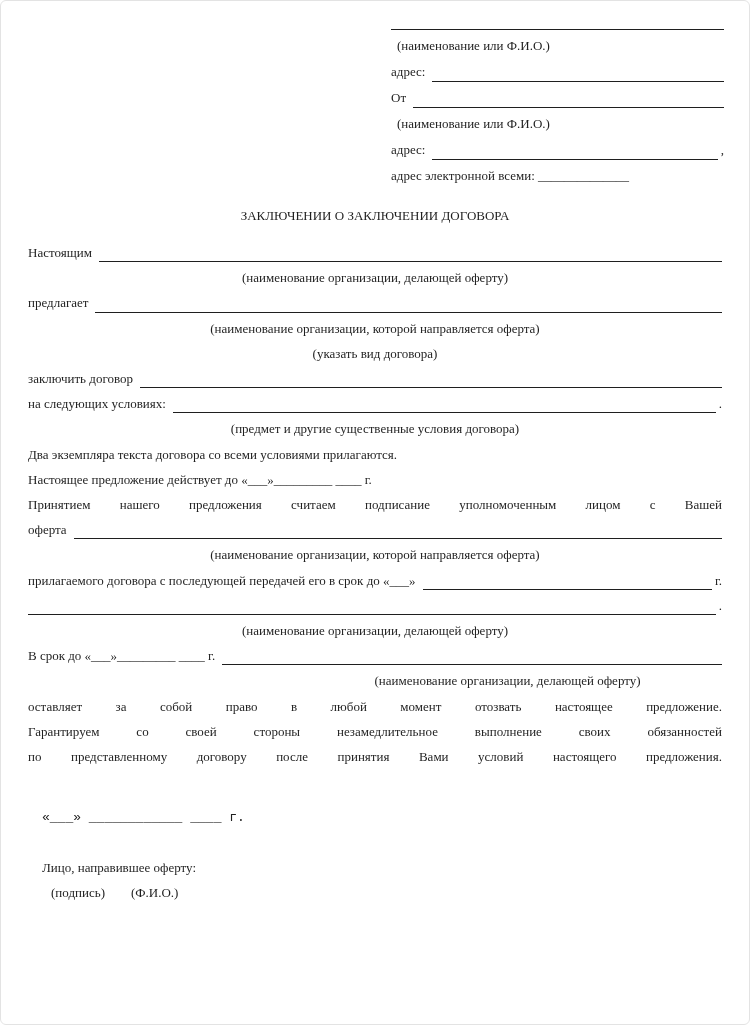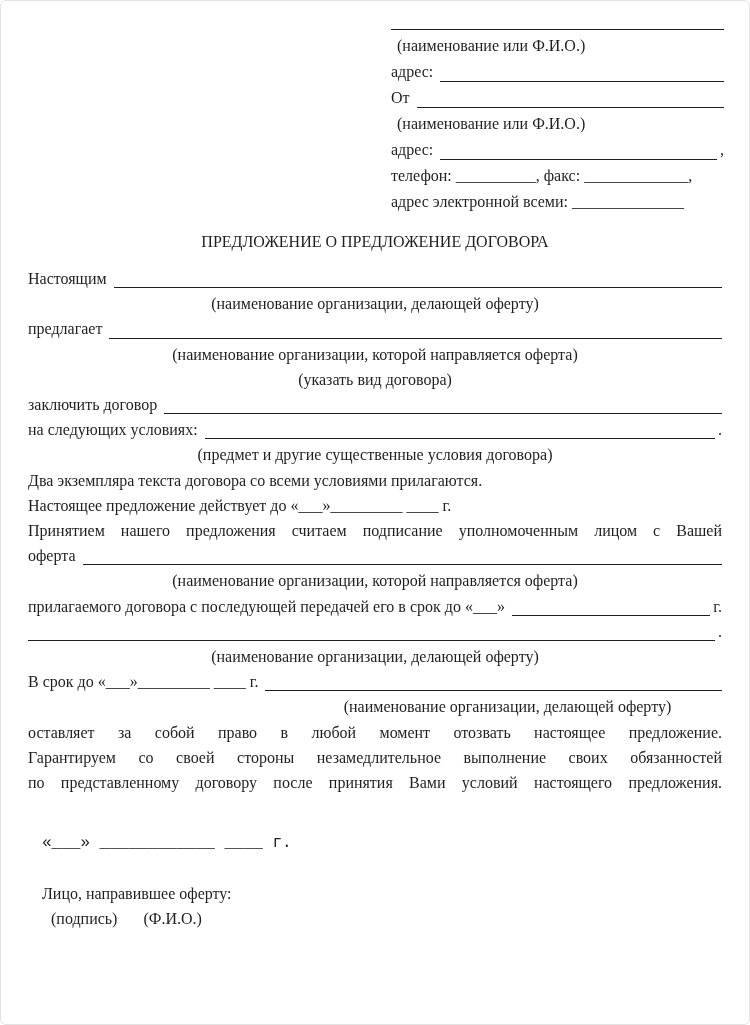--- a/index.html
+++ b/index.html
@@ -1,20 +1,20 @@
 <!DOCTYPE html>
 <html><head>
 <meta charset="utf-8">
 <style>
   html,body { margin:0; padding:0; background:#ffffff; }
   .page {
     width:750px; height:1025px; box-sizing:border-box;
     background:#ffffff; color:#1f1f1f;
     font-family:"Liberation Serif","DejaVu Serif",serif;
-    font-size:16px;
+    font-size:13px;
     padding:6px 27px 0 27px;
     border:1px solid #e3e3e3; border-radius:6px;
     overflow:hidden;
   }
   
   .line { min-height:25px; line-height:25px; }
   .fill-line { display:flex; align-items:stretch; }
   .fill-line .lbl { white-space:pre; flex:0 0 auto; }
   .fill { flex:1 1 auto; border-bottom:1px solid #1f1f1f; margin:0 0 3px 7px; }
   .fill.nolabel { margin-left:0; }
@@ -56,25 +56,24 @@
     <div class="line fill-line">
         <span class="lbl">От</span>
         <span class="fill"></span>
       </div>
     <div class="line caption-left">(наименование или Ф.И.О.)</div>
     <div class="line fill-line">
         <span class="lbl">адрес:</span>
         <span class="fill"></span>
         <span class="tail">,</span>
       </div>
-    <div class="line">телефон: __________, факс: _____________,</div>
     <div class="line">адрес электронной всеми: ______________</div>
   </div>
 
-  <div class="title">ПРЕДЛОЖЕНИЕ О ПРЕДЛОЖЕНИЕ ДОГОВОРА</div>
+  <div class="title">ЗАКЛЮЧЕНИИ О ЗАКЛЮЧЕНИИ ДОГОВОРА</div>
 
   <div class="body-block">
     <div class="line fill-line">
         <span class="lbl">Настоящим</span>
         <span class="fill"></span>
       </div>
     <div class="line caption">(наименование организации, делающей оферту)</div>
     <div class="line fill-line">
         <span class="lbl">предлагает</span>
         <span class="fill"></span>

